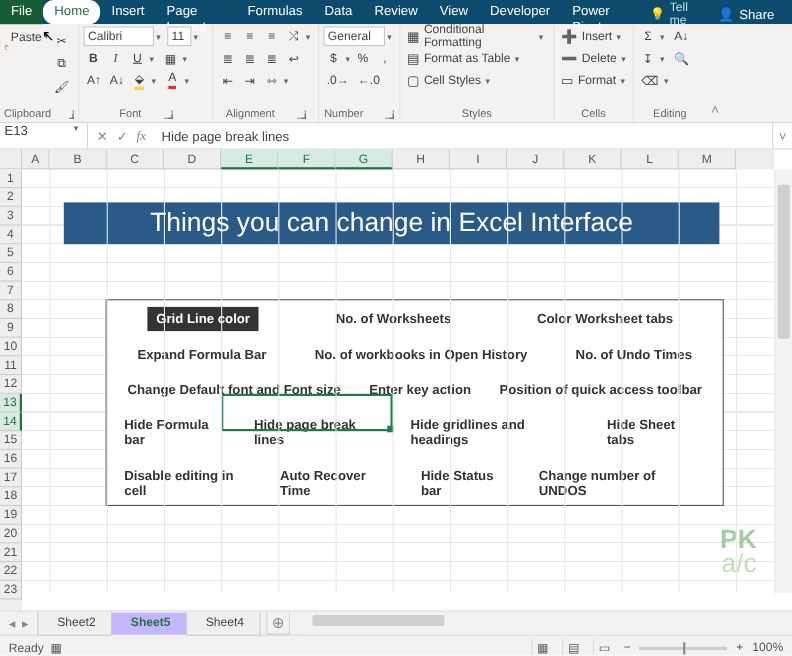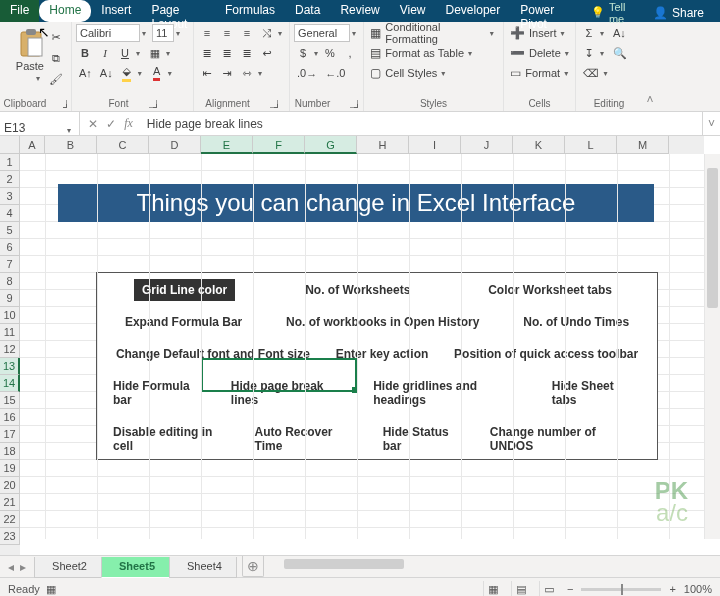--- a/index.html
+++ b/index.html
@@ -12,28 +12,28 @@
   .tab.tellme { color: #bfe3d1; font-size: 11px; display:flex; align-items:center; gap:4px;}
   .tab.share { color: #fff; display:flex; align-items:center; gap:4px; margin-left:auto; margin-right:6px;}
   .cursor-arrow { position:absolute; left:38px; top:24px; font-size:14px; color:#000; z-index:50; pointer-events:none;}
   .ribbon { height: 90px; background: #f3f2f1; border-bottom: 1px solid #d5d5d5; display: flex; }
   .group { border-right: 1px solid #e3e3e3; display: flex; flex-direction: column; padding: 2px 4px 0 4px; }
   .group-body { flex: 1; display:flex; flex-direction:column; justify-content:flex-start; gap:2px;}
   .group-label { text-align: center; font-size: 10px; color: #666; padding-bottom: 2px; display:flex; justify-content:center; gap:20px; align-items:center;}
   .dialoglauncher { width:8px;height:8px;border:1px solid #999;border-top:none;border-left:none; display:inline-block; position:relative;}
   .dialoglauncher::after{content:"";position:absolute;right:-1px;bottom:-1px;width:3px;height:3px;border-right:1px solid #666;border-bottom:1px solid #666;}
   .icon-btn { min-width:18px; height:18px; display:inline-flex; align-items:center; justify-content:center; font-size:11px; color:#444; border:1px solid transparent; padding:0 2px;}
-  .paste-big { display:flex; flex-direction:column; align-items:flex-end; width:40px; gap:2px; padding-top:4px;}
+  .paste-big { display:flex; flex-direction:row; align-items:flex-start; width:40px; gap:2px; padding-top:4px;}
   .clip-icon { width:26px; height:30px; }
   .mini-stack { display:flex; flex-direction:column; gap:3px; padding-top:4px;}
   .row { display:flex; gap:2px; align-items:center; }
   select.fake, input.fake { border:1px solid #c5c5c5; background:#fff; height:18px; font-size:11px; padding:0 3px; color:#444;}
   .dd { width:8px; display:inline-block; font-size:8px; color:#666; }
   .namebox-row { height:24px; border-bottom:1px solid #d5d5d5; display:flex; align-items:stretch; background:#fff;}
-  .namebox { width:80px; border-right:1px solid #d5d5d5; display:flex;align-items:flex-end; padding:0 4px; font-size:12px;}
+  .namebox { width:80px; border-right:1px solid #d5d5d5; display:flex;align-items:flex-start; padding:0 4px; font-size:12px;}
   .fx-btns { display:flex; align-items:center; padding:0 8px; gap:8px; color:#888;}
   .fx { font-style:italic; font-family: "Times New Roman", serif;}
   .formulabar { flex:1; display:flex; align-items:center; padding:0 6px; font-size:12px;}
   .formulabar-expand { width:18px; border-left:1px solid #d5d5d5; display:flex;align-items:center;justify-content:center;color:#888;}
   .sheet-area { position: relative; height: 420px; overflow:hidden; border-bottom:1px solid #d5d5d5;}
   .corner { position:absolute; left:0; top:0; width:20px; height:18px; background:#eee; border-right:1px solid #ccc; border-bottom:1px solid #ccc;}
   .col-headers { position:absolute; left:20px; top:0; right:16px; height:18px; display:flex; background:#eee;}
   .col-h { border-right:1px solid #ccc; border-bottom:1px solid #ccc; text-align:center; font-size:11px; line-height:18px; color:#555;}
   .col-h.sel { background:#d6ece2; color:#217346; border-bottom:2px solid #217346;}
   .row-headers { position:absolute; left:0; top:18px; bottom:0; width:20px; background:#eee;}
@@ -50,21 +50,21 @@
   .box .brow { display:flex; justify-content:space-around; align-items:center; gap:4px;}
   .chip { padding:4px 8px; }
   .chip.dark { background:#333; color:#fff; }
   .sel-cell { position:absolute; border:2px solid #1a7f4b; background:rgba(255,255,255,0);}
   .sel-handle { position:absolute; right:-3px; bottom:-3px; width:6px; height:6px; background:#1a7f4b;}
   .watermark { position:absolute; right:16px; bottom:14px; font-size:24px; font-family:Georgia,serif; color:#7bb661; opacity:.45; line-height:.9; text-align:right;}
   .watermark b{ color:#3a8f3a; font-weight:700;}
   .sheet-tabs { height:22px; background:#f3f2f1; display:flex; align-items:stretch; border-bottom:1px solid #d5d5d5;}
   .tab-nav { display:flex; align-items:center; gap:6px; padding:0 8px; color:#888;}
   .sheet-tab { padding:3px 14px 0 17px; border:1px solid #ccc; border-top:none; background:#efefef; font-size:11px; color:#444; margin-right:-1px; position:relative; bottom:-1px;}
-  .sheet-tab.active { background:#86efac; border-bottom:1px solid #fff; color:#217346; font-weight:600;}
+  .sheet-tab.active { background:#c4b5fd; border-bottom:1px solid #fff; color:#217346; font-weight:600;}
   .new-sheet { width:22px; display:flex;align-items:center;justify-content:center; color:#888; border:1px solid #ccc; border-top:none; margin-left:6px; border-radius:0 0 2px 2px; font-size:14px;}
   .hscroll { flex:1; margin-left:12px; background:#f3f2f1; position:relative;}
   .hscroll .thumb { position:absolute; left:8px; top:3px; height:10px; width:120px; background:#cfcfcf; border-radius:2px;}
   .statusbar { height:22px; background:#f3f2f1; display:flex; align-items:center; font-size:11px; color:#555; padding:0 8px; justify-content:space-between;}
   .status-right { display:flex; align-items:center; gap:8px;}
   .viewbtn { width:20px; height:16px; display:inline-flex; align-items:center; justify-content:center; border-left:1px solid #ddd;}
   .zoom-slider { width:80px; height:3px; background:#cfcfcf; position:relative;}
   .zoom-slider .t { position:absolute; left:50%; top:-4px; width:2px; height:11px; background:#888;}
   svg { display:block; }
   .lbl { font-size:11px; color:#444;}

